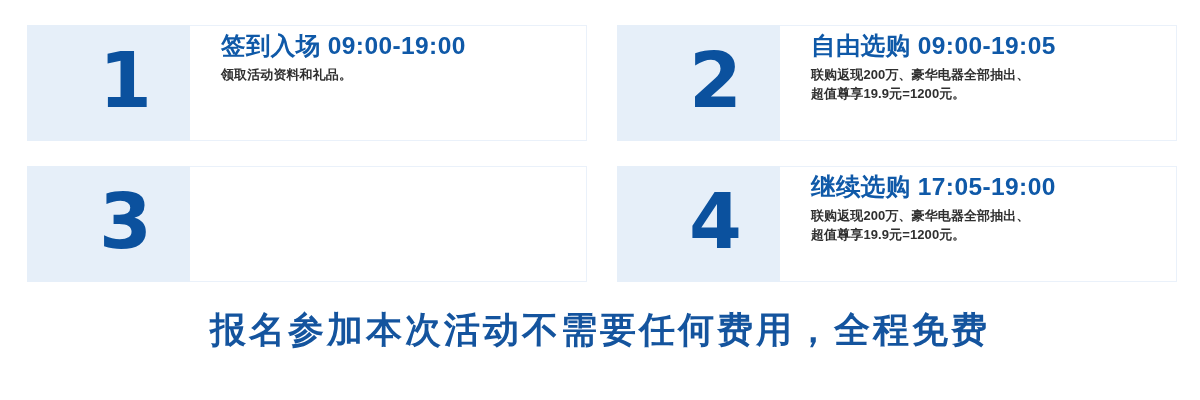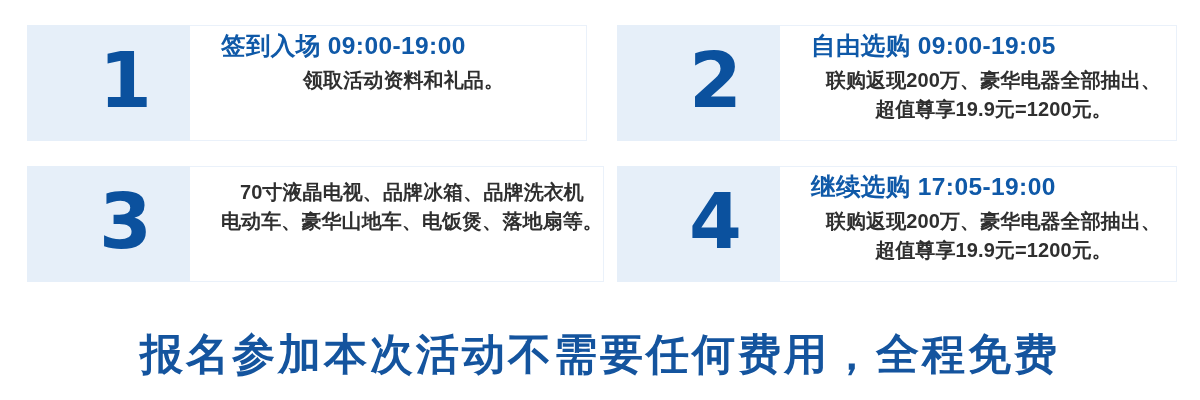--- a/index.html
+++ b/index.html
@@ -72,50 +72,48 @@
     font-size: 24.5px;
     font-weight: bold;
     color: #0f59a8;
     line-height: 1.18;
     letter-spacing: 0.4px;
     white-space: nowrap;
   }
 
   .step-desc {
     margin-top: 5px;
-    font-size: 20px;
+    font-size: 13px;
     font-weight: bold;
     color: #2f2f2f;
     line-height: 1.45;
     letter-spacing: 0.1px;
-    text-align: center;
   }
 
   .step-desc-line {
     display: block;
     white-space: nowrap;
   }
 
   #footer-banner {
     position: absolute;
     left: 0;
     top: 309px;
     width: 1200px;
     text-align: center;
   }
 
   #footer-banner-text {
     display: inline-block;
-    font-size: 43px;
+    font-size: 36px;
     font-weight: bold;
     color: #14549e;
     letter-spacing: 3px;
     line-height: 1.18;
     white-space: nowrap;
-    margin-top: 20px;
   }
 </style>
 </head>
 <body>
 
 <div id="schedule-grid">
 
   <div class="step-card">
     <div class="step-number-block">
       <span class="step-number">1</span>
@@ -139,24 +137,20 @@
         <span class="step-desc-line">超值尊享19.9元=1200元。</span>
       </div>
     </div>
   </div>
 
   <div class="step-card">
     <div class="step-number-block">
       <span class="step-number">3</span>
     </div>
     <div class="step-body">
-      <div class="step-desc">
-        <span class="step-desc-line">70寸液晶电视、品牌冰箱、品牌洗衣机</span>
-        <span class="step-desc-line">电动车、豪华山地车、电饭煲、落地扇等。</span>
-      </div>
     </div>
   </div>
 
   <div class="step-card">
     <div class="step-number-block">
       <span class="step-number">4</span>
     </div>
     <div class="step-body">
       <div class="step-title">继续选购 17:05-19:00</div>
       <div class="step-desc">

